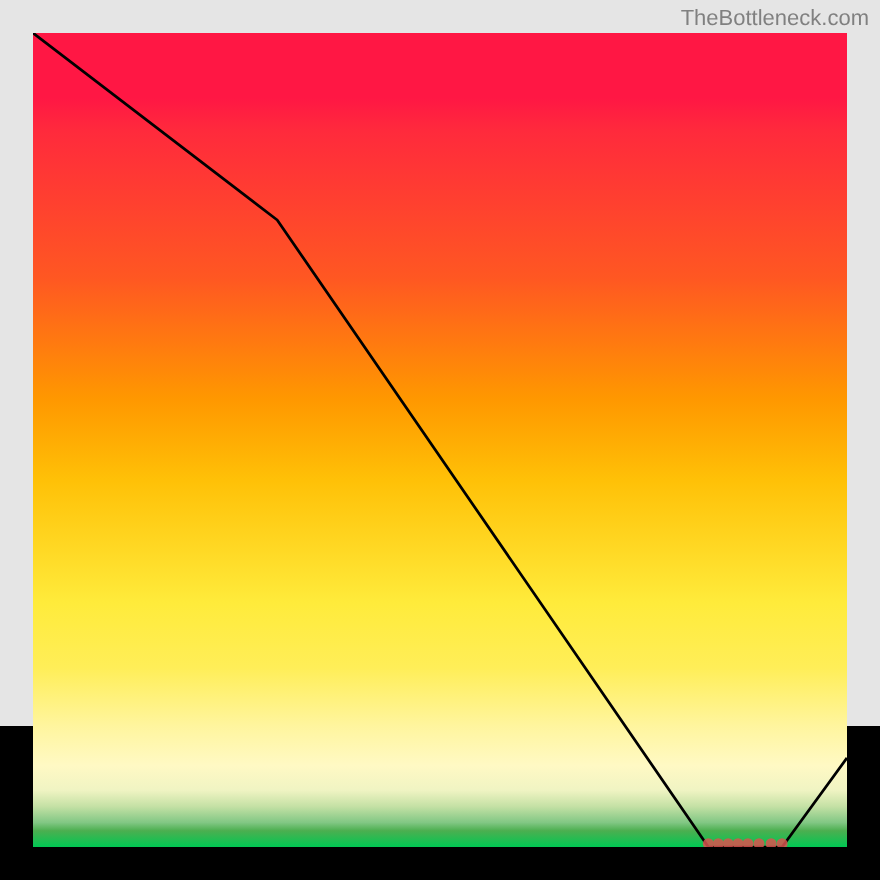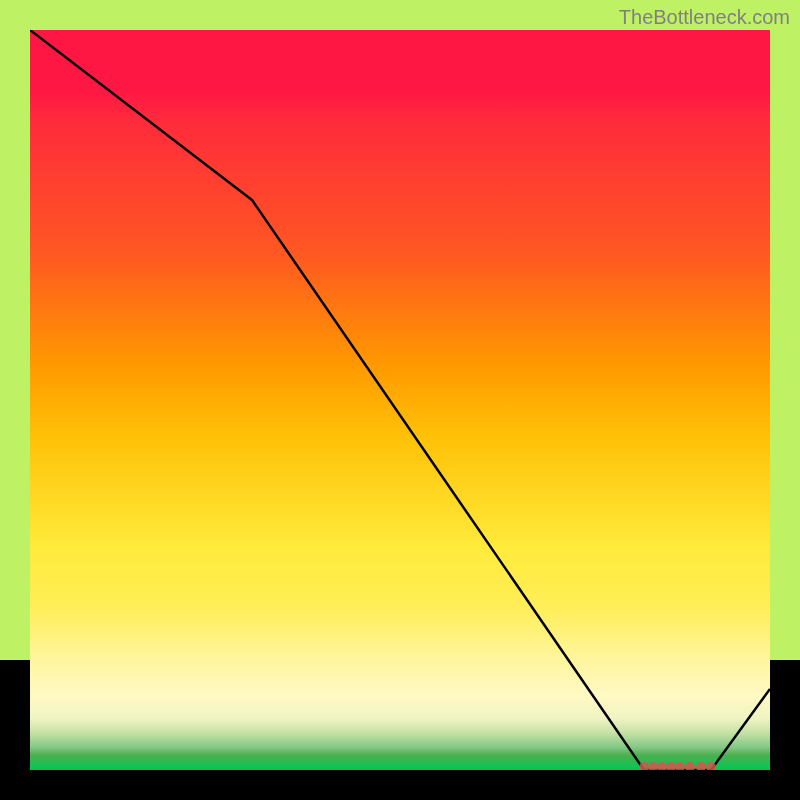--- a/index.html
+++ b/index.html
@@ -8,21 +8,21 @@
     width: 800px;
     height: 800px;
     background: #000;
     position: relative;
     font-family: Arial, sans-serif;
   }
   .container {
     width: 800px;
     height: 660px;
     position: relative;
-    background: #bef264;
+    background: #e5e5e5;
   }
   .watermark {
     position: absolute;
     top: 6px;
     right: 10px;
     color: #808080;
     font-size: 20px;
     font-weight: 500;
     z-index: 10;
   }

